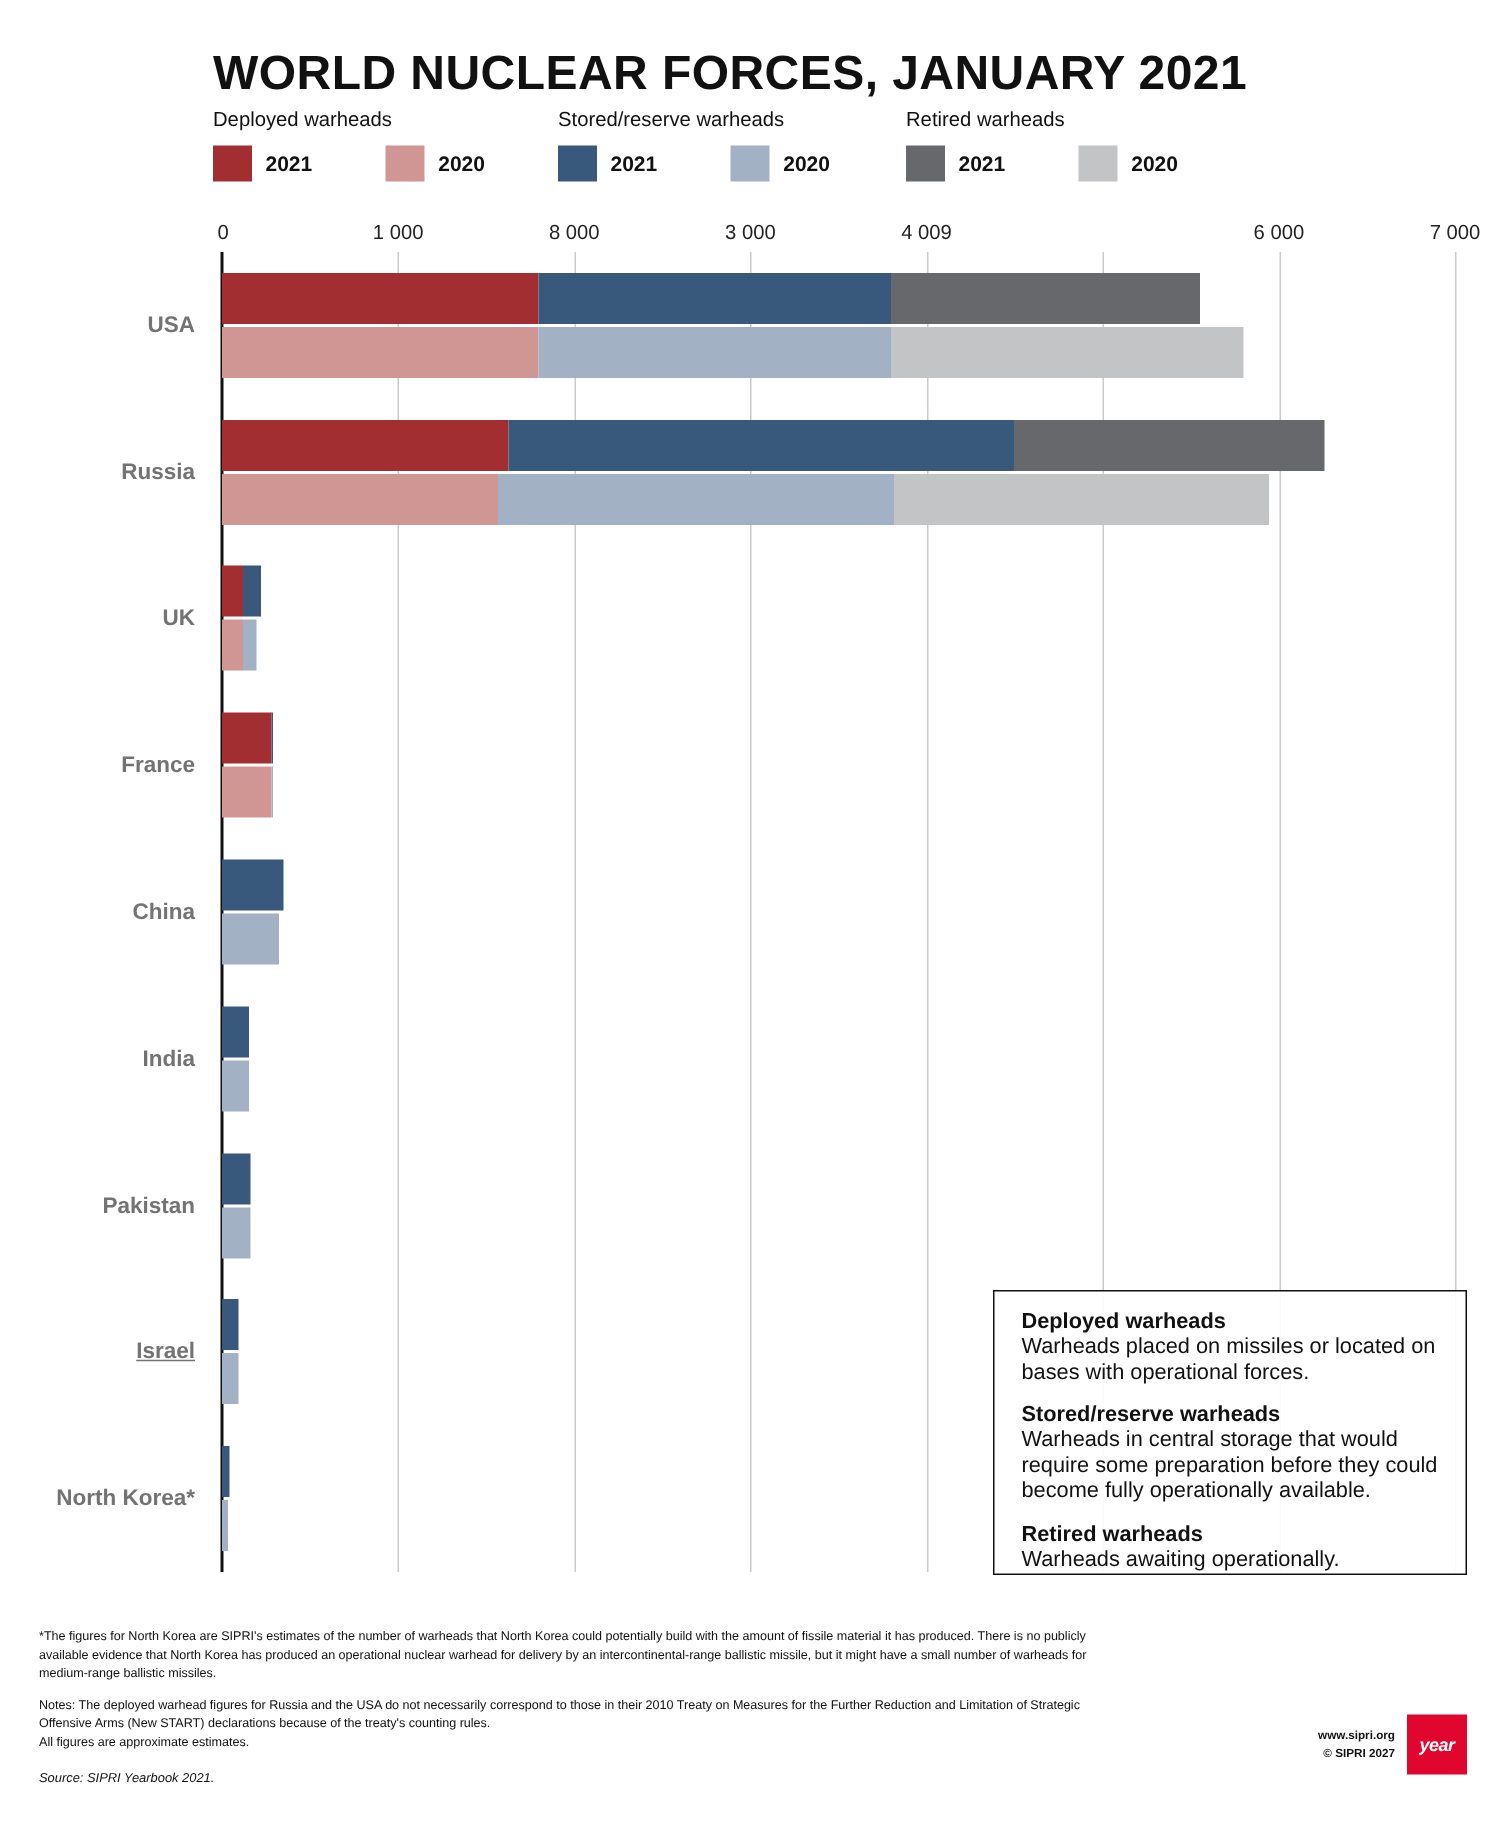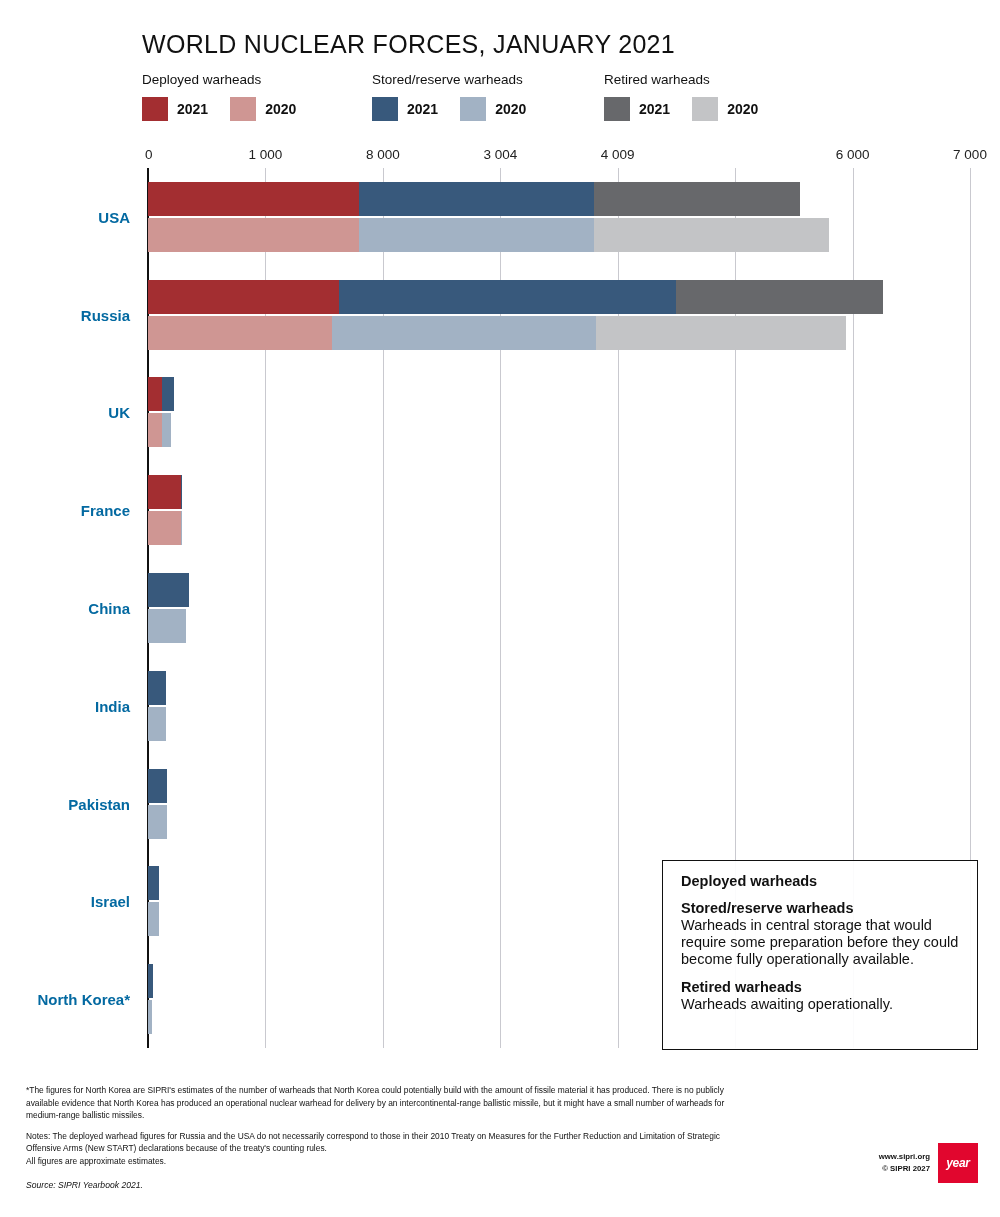--- a/index.html
+++ b/index.html
@@ -6,32 +6,32 @@
   body{
     width:1000px;height:1217px;background:#ffffff;
     font-family:"Liberation Sans",sans-serif;color:#1a1a1a;
     position:relative;overflow:hidden;
   }
   .page{position:relative;width:1000px;height:1217px;}
 
   
   .title{
     position:absolute;left:142px;top:30px;
-    font-size:25px;font-weight:normal;letter-spacing:0.3px;
+    font-size:32px;font-weight:bold;letter-spacing:0.3px;
     color:#111;
   }
 
   
   .legend{position:absolute;left:142px;top:72px;width:700px;height:60px;}
   .legend-group{position:absolute;top:0;}
   .legend-group.g0{left:0px;}
   .legend-group.g1{left:230px;}
   .legend-group.g2{left:462px;}
   .legend-head{font-size:13.5px;font-weight:normal;color:#111;margin-bottom:10px;white-space:nowrap;}
-  .legend-row{display:flex;align-items:flex-end;}
+  .legend-row{display:flex;align-items:flex-end;gap:27px;}
   .legend-item{display:flex;align-items:center;margin-right:22px;}
   .swatch{width:26px;height:24px;display:inline-block;}
   .legend-year{font-size:14px;font-weight:bold;margin-left:9px;color:#111;}
 
   
   .plot{
     position:absolute;left:148px;top:168px;
     width:822px;height:880px;
   }
   .axis-labels{position:absolute;left:0px;top:-21px;width:822px;height:20px;}
@@ -39,21 +39,21 @@
     position:absolute;top:0;font-size:13.5px;color:#222;
     transform:translateX(-50%);white-space:nowrap;
   }
   .tick-label.first{transform:translateX(-3px);}
   .gridline{position:absolute;top:0;width:1px;height:880px;background:#c9c9cf;}
   .axis-y{position:absolute;left:-1px;top:0;width:2px;height:880px;background:#111;}
 
   .cat-labels{position:absolute;left:-148px;top:0;width:140px;height:880px;}
   .cat-label{
     position:absolute;right:10px;text-align:right;
-    font-size:15px;font-weight:bold;color:#0369a1;white-space:nowrap;
+    font-size:15px;font-weight:bold;color:#737373;white-space:nowrap;
     transform:translateY(-50%);
   }
   .bar{position:absolute;left:0;height:100%;}
   .seg{position:absolute;top:0;height:100%;}
 
   
   .defbox{
     position:absolute;left:662px;top:860px;width:316px;height:190px;
     border:1.6px solid #111;background:rgba(255,255,255,0.93);
     box-sizing:border-box;padding:12px 14px 10px 18px;
@@ -124,35 +124,35 @@
         </div>
       </div>
     </div>
 
   <div class="plot">
     <div class="axis-y"></div>
     <div class="axis-labels">
         <div class="tick-label first" style="left: 0px;">0</div>
         <div class="tick-label" style="left: 117.429px;">1 000</div>
         <div class="tick-label" style="left: 234.857px;">8 000</div>
-        <div class="tick-label" style="left: 352.286px;">3 004</div>
+        <div class="tick-label" style="left: 352.286px;">3 000</div>
         <div class="tick-label" style="left: 469.714px;">4 009</div>
         <div class="tick-label" style="left: 587.143px; margin-top: 48px;">5 000</div>
         <div class="tick-label" style="left: 704.571px;">6 000</div>
         <div class="tick-label" style="left: 822px;">7 000</div>
       </div>
     <div class="cat-labels">
         <div class="cat-label" style="top: 48.8889px;">USA</div>
         <div class="cat-label" style="top: 146.667px;">Russia</div>
         <div class="cat-label" style="top: 244.444px;">UK</div>
         <div class="cat-label" style="top: 342.222px;">France</div>
         <div class="cat-label" style="top: 440px;">China</div>
         <div class="cat-label" style="top: 537.778px;">India</div>
         <div class="cat-label" style="top: 635.556px;">Pakistan</div>
-        <div class="cat-label" style="top: 733.333px;">Israel</div>
+        <div class="cat-label" style="top: 733.333px; text-decoration: underline;">Israel</div>
         <div class="cat-label" style="top: 831.111px;">North Korea*</div>
       </div>
   <div class="gridline" style="left: 117.429px;"></div>
       <div class="gridline" style="left: 234.857px;"></div>
       <div class="gridline" style="left: 352.286px;"></div>
       <div class="gridline" style="left: 469.714px;"></div>
       <div class="gridline" style="left: 587.143px;"></div>
       <div class="gridline" style="left: 704.571px;"></div>
       <div class="gridline" style="left: 822px;"></div>
       <div class="bar" style="top: 13.8889px; height: 34px; width: 822px;">
@@ -218,20 +218,21 @@
       <div class="bar" style="top: 796.111px; height: 34px; width: 822px;">
         <div class="seg" title="Stored/reserve warheads 2021: 40" style="left: 0px; width: 4.69714px; background: rgb(56, 89, 124);"></div>
       </div>
       <div class="bar" style="top: 832.111px; height: 34px; width: 822px;">
         <div class="seg" title="Stored/reserve warheads 2020: 35" style="left: 0px; width: 4.11px; background: rgb(162, 178, 196);"></div>
       </div>
     </div>
 
   <div class="defbox">
       <div class="def-term">Deployed warheads</div>
+      <div class="def-desc">Warheads placed on missiles or located on bases with operational forces.</div>
       <div class="def-term">Stored/reserve warheads</div>
       <div class="def-desc">Warheads in central storage that would require some preparation before they could become fully operationally available.</div>
       <div class="def-term">Retired warheads</div>
       <div class="def-desc">Warheads awaiting operationally.</div>
     </div>
 
   <div class="foot">
     <p>*The figures for North Korea are SIPRI's estimates of the number of warheads that North Korea could potentially build with the amount of fissile material it has produced. There is no publicly available evidence that North Korea has produced an operational nuclear warhead for delivery by an intercontinental-range ballistic missile, but it might have a small number of warheads for medium-range ballistic missiles.</p>
     <div class="gap"></div>
     <p>Notes: The deployed warhead figures for Russia and the USA do not necessarily correspond to those in their 2010 Treaty on Measures for the Further Reduction and Limitation of Strategic Offensive Arms (New START) declarations because of the treaty's counting rules.</p>

